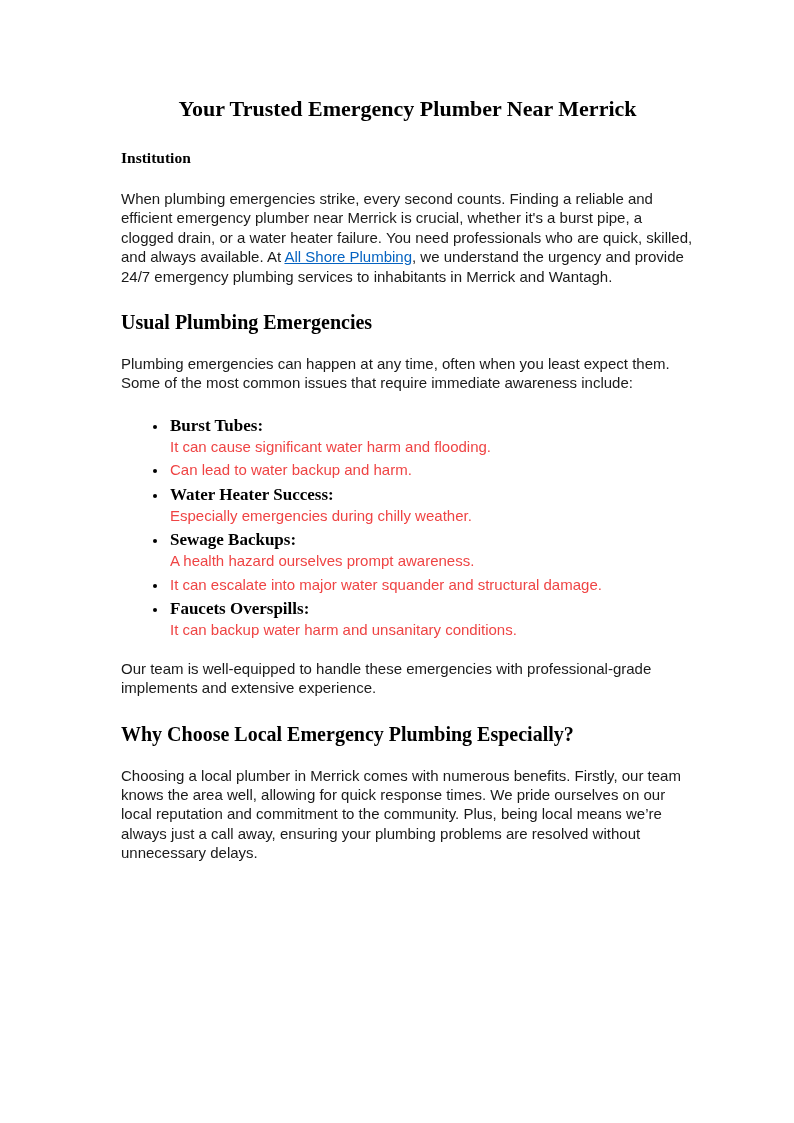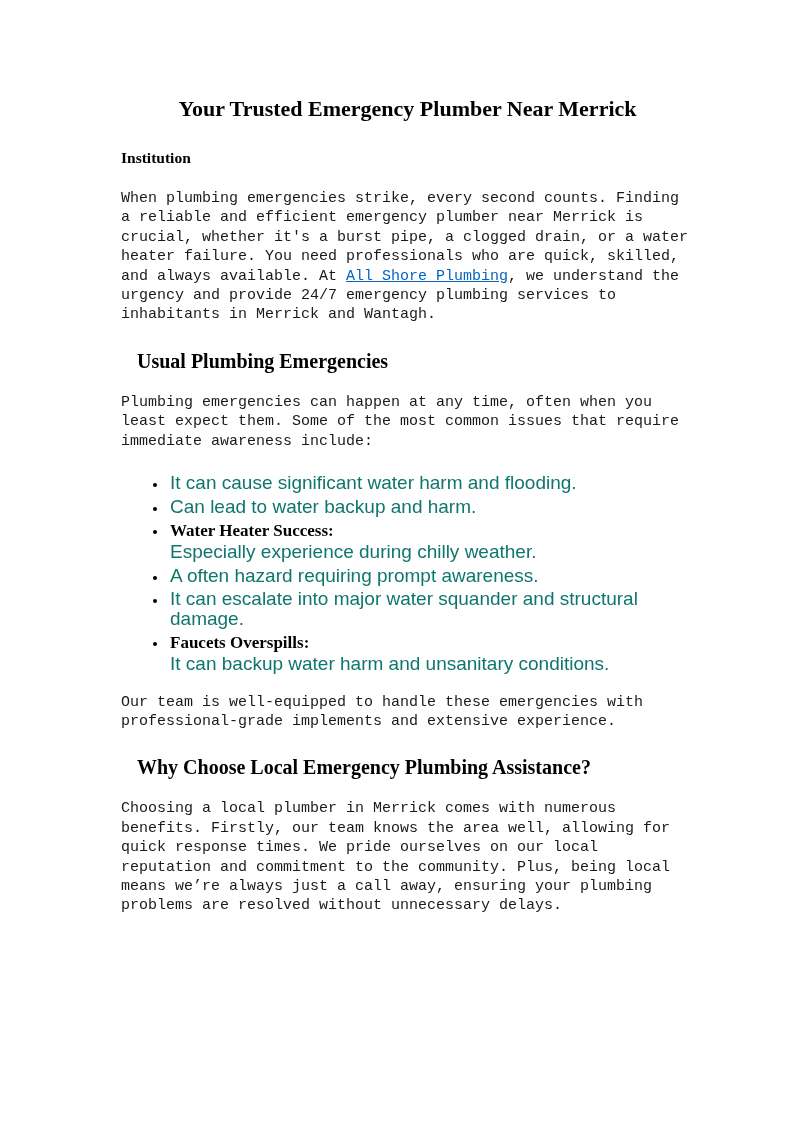--- a/index.html
+++ b/index.html
@@ -32,27 +32,26 @@
     font-weight: bold;
     font-size: 15.5px;
     color: #000000;
     margin: 4px 0 22px 0;
   }
   h2.section-heading {
     font-family: "Liberation Serif", serif;
     font-weight: bold;
     font-size: 20px;
     color: #000000;
-    margin: 25px 0 20px 16px;
+    margin: 25px 0 20px 0;
   }
   p.body-text {
     font-size: 15px;
     line-height: 19.4px;
     margin: 0 0 19px 0;
-    font-family: Liberation Mono, monospace;
   }
   a.doc-link {
     text-decoration: underline;
     cursor: pointer;
   }
   ul.bullet-list {
     margin: 22px 0 19px 0;
     padding-left: 47px;
     list-style: disc outside;
   }
@@ -67,62 +66,64 @@
   .li-title {
     display: block;
     font-family: "Liberation Serif", serif;
     font-weight: bold;
     font-size: 17px;
     line-height: 22px;
     color: #000000;
   }
   .li-desc {
     display: block;
-    font-size: 19px;
+    font-size: 15px;
     line-height: 19.5px;
-    color: #0f766e;
+    color: #ef4444;
   }
 </style>
 </head>
 <body>
 
 <div class="page">
 
   <h1 class="doc-title">Your Trusted Emergency Plumber Near Merrick</h1>
 
   <h3 class="sub-heading">Institution</h3>
 
   <p class="body-text"><span>When plumbing emergencies strike, every second counts. Finding a reliable and efficient emergency plumber near Merrick is crucial, whether it's a burst pipe, a clogged drain, or a water heater failure. You need professionals who are quick, skilled, and always available. At </span><a class="doc-link" href="#" style="color: rgb(5, 99, 193);">All Shore Plumbing</a><span>, we understand the urgency and provide 24/7 emergency plumbing services to inhabitants in Merrick and Wantagh.</span></p>
 
   <h2 class="section-heading">Usual Plumbing Emergencies</h2>
 
   <p class="body-text">Plumbing emergencies can happen at any time, often when you least expect them. Some of the most common issues that require immediate awareness include:</p>
 
   <ul class="bullet-list">
     <li>
+      <span class="li-title">Burst Tubes:</span>
       <span class="li-desc">It can cause significant water harm and flooding.</span>
     </li>
     <li>
       <span class="li-desc">Can lead to water backup and harm.</span>
     </li>
     <li>
       <span class="li-title">Water Heater Success:</span>
-      <span class="li-desc">Especially experience during chilly weather.</span>
+      <span class="li-desc">Especially emergencies during chilly weather.</span>
     </li>
     <li>
-      <span class="li-desc">A often hazard requiring prompt awareness.</span>
+      <span class="li-title">Sewage Backups:</span>
+      <span class="li-desc">A health hazard ourselves prompt awareness.</span>
     </li>
     <li>
       <span class="li-desc">It can escalate into major water squander and structural damage.</span>
     </li>
     <li>
       <span class="li-title">Faucets Overspills:</span>
       <span class="li-desc">It can backup water harm and unsanitary conditions.</span>
     </li>
   </ul>
 
   <p class="body-text">Our team is well-equipped to handle these emergencies with professional-grade implements and extensive experience.</p>
 
-  <h2 class="section-heading">Why Choose Local Emergency Plumbing Assistance?</h2>
+  <h2 class="section-heading">Why Choose Local Emergency Plumbing Especially?</h2>
 
   <p class="body-text">Choosing a local plumber in Merrick comes with numerous benefits. Firstly, our team knows the area well, allowing for quick response times. We pride ourselves on our local reputation and commitment to the community. Plus, being local means we’re always just a call away, ensuring your plumbing problems are resolved without unnecessary delays.</p>
 
 </div>
 
 </body></html>

